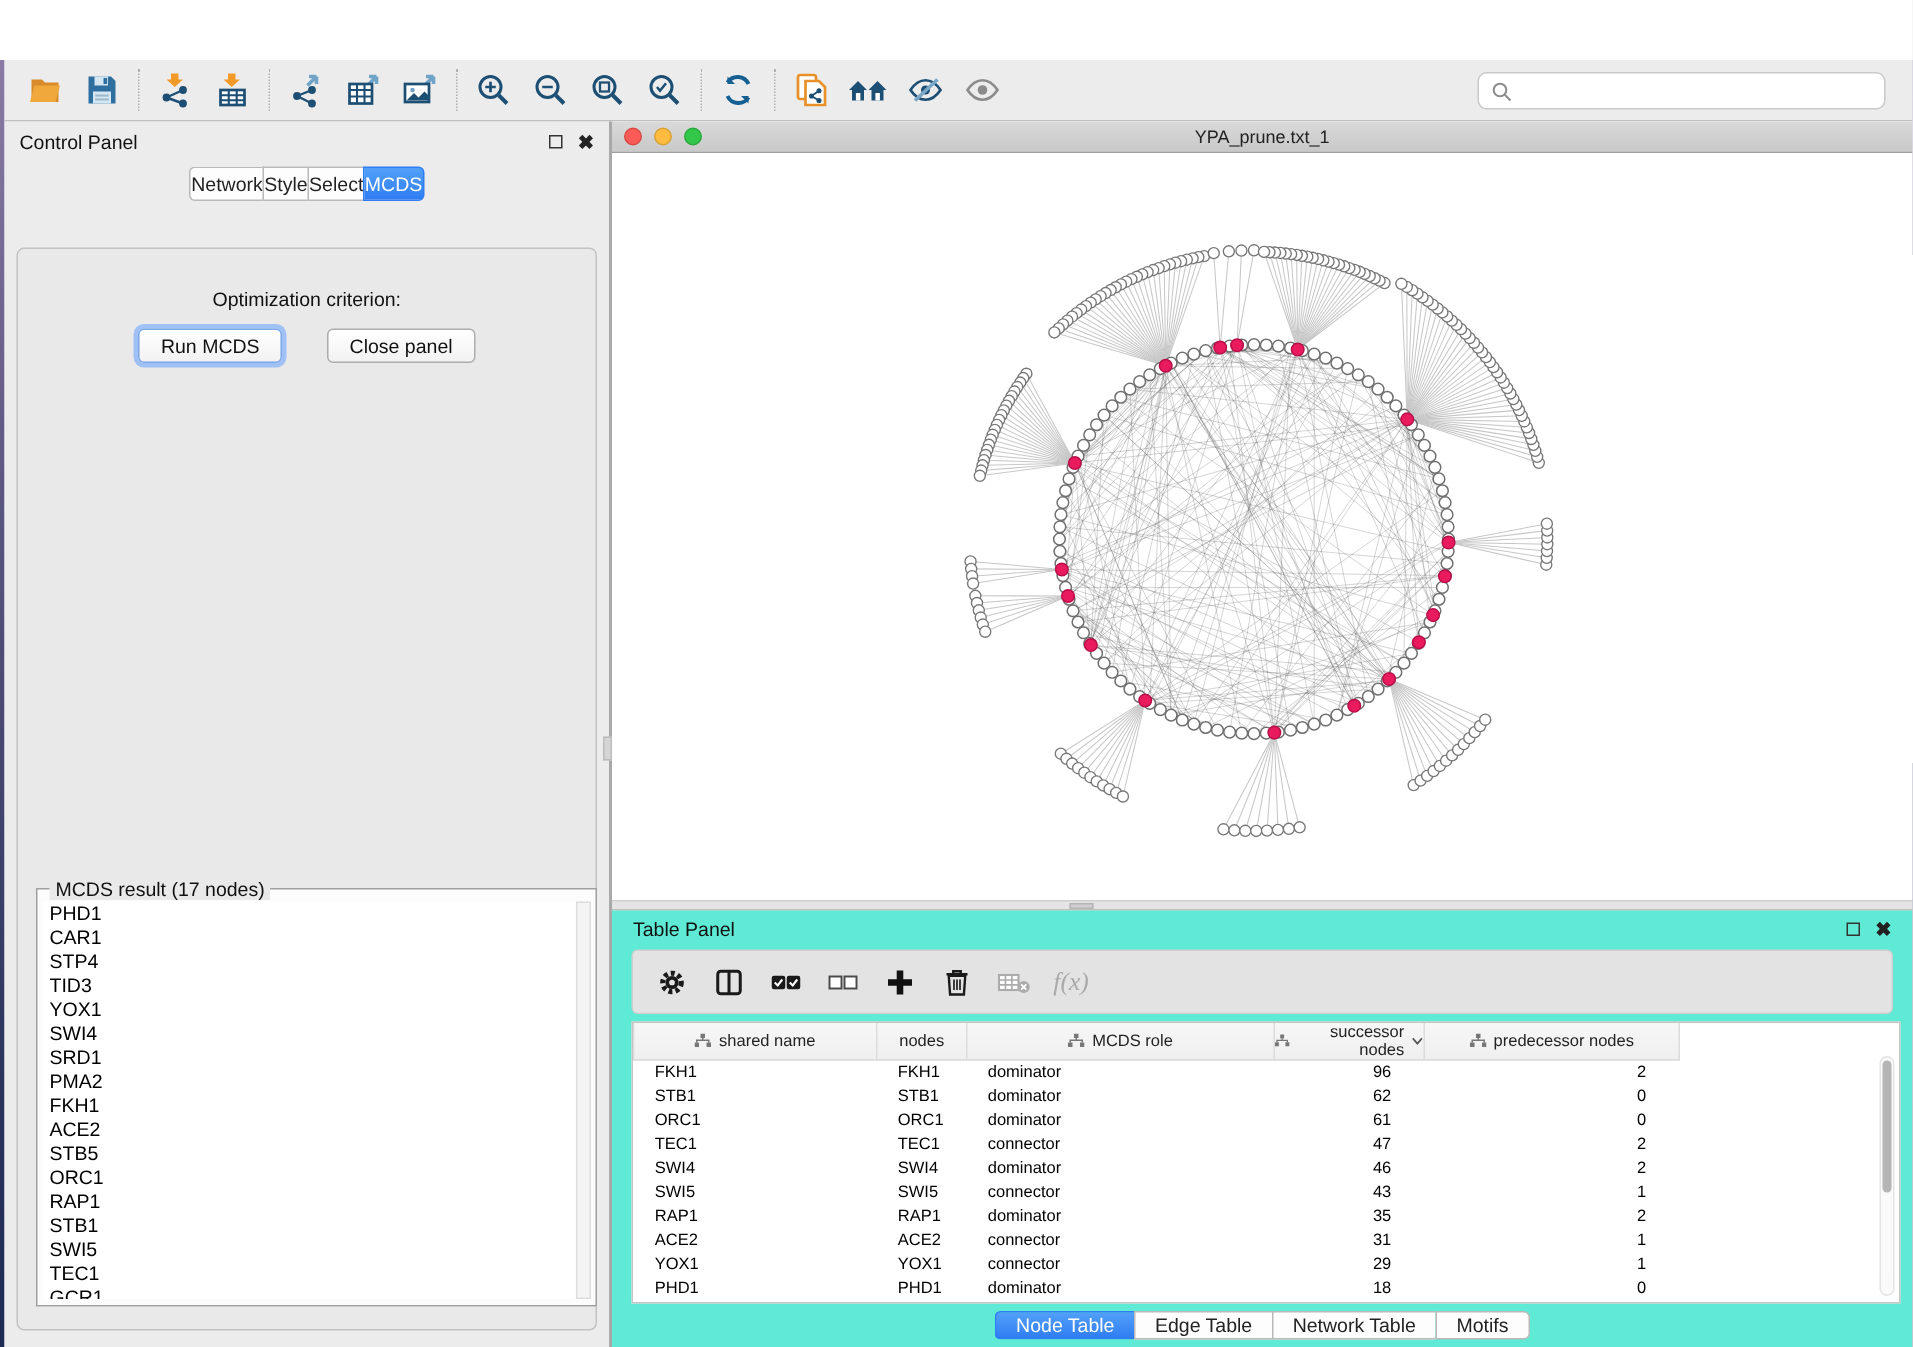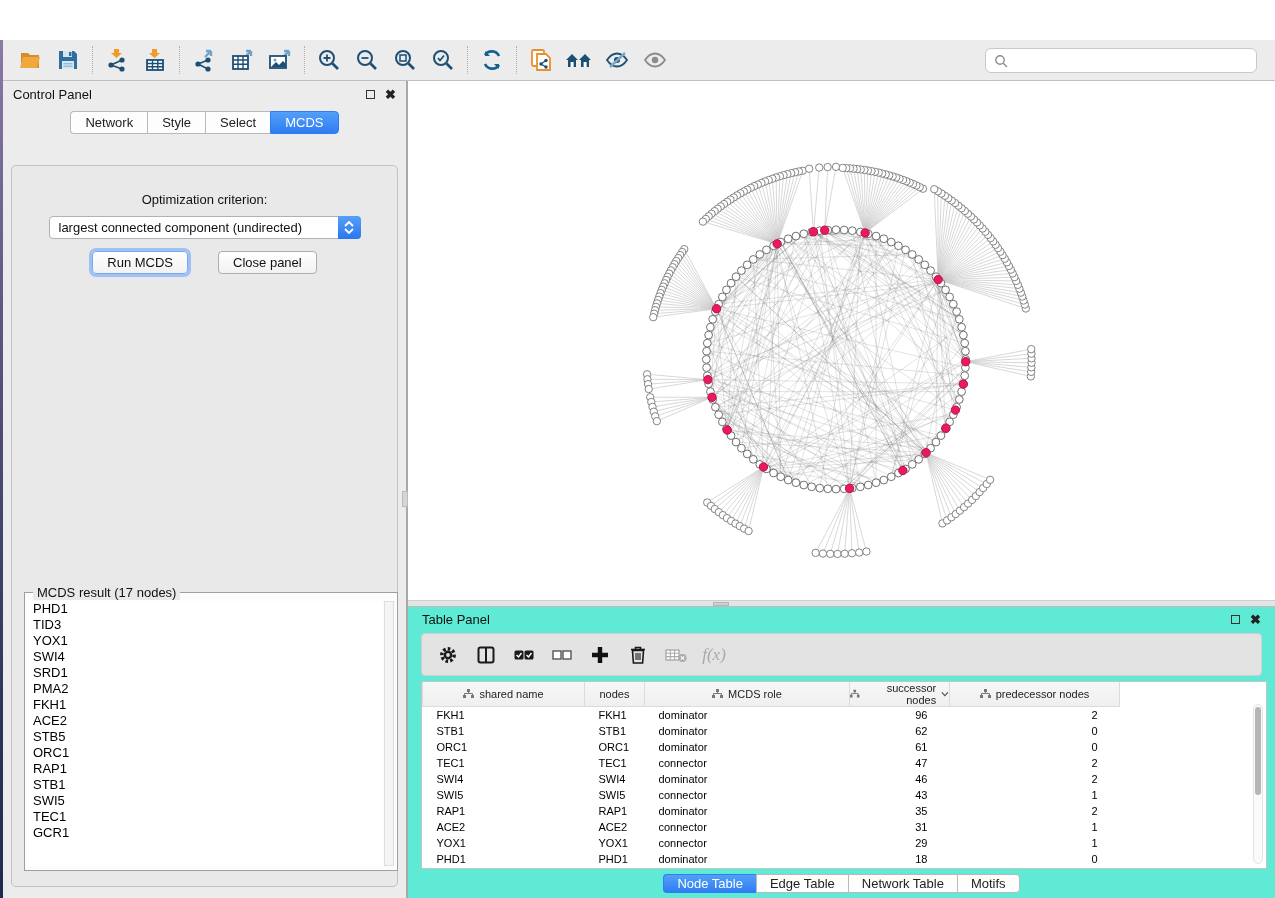--- a/index.html
+++ b/index.html
@@ -26,21 +26,21 @@
     border:1px solid #bbb; z-index:5; }
   .right-area { position:relative; flex:1; display:flex; flex-direction:column; }
 
   
   .cp-titlebar { height:26px; display:flex; align-items:center; padding:0 10px; }
   .cp-title { font-size:13px; color:#111; flex:1; }
   .panel-ctl { display:flex; gap:10px; align-items:center; }
   .float-ico { width:9px; height:9px; border:1.6px solid #333; display:inline-block; }
   .close-ico { font-size:13px; font-weight:bold; color:#222; line-height:9px; cursor:pointer; }
   .cp-tabs { position:relative; z-index:2; display:flex; justify-content:center; margin-top:4px; }
-  .tab { font-size:13px; padding:3px 14px; background:#fdfdfd; border:1px solid #b9b9b9;
+  .tab { font-size:13px; padding:3px 0; background:#fdfdfd; border:1px solid #b9b9b9;
     border-right:none; color:#222; cursor:pointer; }
   .tab:first-child { border-radius:4px 0 0 4px; }
   .tab:last-child { border-right:1px solid #b9b9b9; border-radius:0 4px 4px 0; }
   .tab.active { background:linear-gradient(#52a0f8,#2f7df2); color:#fff; border-color:#2f7df2; }
   .cp-body { position:absolute; left:8px; right:8px; top:84px; bottom:13px; background:#e9e9e9;
     border:1px solid #c2c2c2; border-radius:5px; }
   .opt-label { text-align:center; font-size:13px; color:#111; margin-top:26px; }
   .selectbox { position:relative; margin:9px auto 0; width:312px; height:23px; background:#fff;
     border:1px solid #b2b2b2; border-radius:4px; font-size:13px; color:#111; display:flex;
     align-items:center; padding-left:9px; cursor:pointer; }
@@ -280,39 +280,30 @@
           </span>
         </div>
         <div class="cp-tabs">
           <span class="tab">Network</span>
           <span class="tab">Style</span>
           <span class="tab">Select</span>
           <span class="tab active">MCDS</span>
         </div>
         <div class="cp-body">
           <div class="opt-label">Optimization criterion:</div>
-          <div class="selectbox">
-            <span>largest connected component (undirected)</span>
-            <span class="sel-step">
-              <svg width="10" height="6" viewBox="0 0 10 6">
-                  <path d="M1 5l4-4 4 4" fill="none" stroke="#fff" stroke-width="1.8"></path>
-                </svg>
-              <svg width="10" height="6" viewBox="0 0 10 6">
-                  <path d="M1 1l4 4 4-4" fill="none" stroke="#fff" stroke-width="1.8"></path>
-                </svg>
-            </span>
-          </div>
           <div class="btn-row">
             <button class="pushbtn focused">Run MCDS</button>
             <button class="pushbtn">Close panel</button>
           </div>
           <div class="result-box">
             <span class="result-legend">MCDS result (17 nodes)</span>
             <div class="result-list" id="mcds-list">
                 <div>PHD1</div>
+                <div>CAR1</div>
+                <div>STP4</div>
                 <div>TID3</div>
                 <div>YOX1</div>
                 <div>SWI4</div>
                 <div>SRD1</div>
                 <div>PMA2</div>
                 <div>FKH1</div>
                 <div>ACE2</div>
                 <div>STB5</div>
                 <div>ORC1</div>
                 <div>RAP1</div>
@@ -322,20 +313,26 @@
                 <div>GCR1</div>
               </div>
             <div class="result-scroll"></div>
           </div>
         </div>
       </div>
 
       <div class="right-area">
 
         <div class="net-panel">
+          <div class="net-titlebar">
+            <span class="tl red"></span>
+            <span class="tl yellow"></span>
+            <span class="tl green"></span>
+            <span class="net-title">YPA_prune.txt_1</span>
+          </div>
           <svg class="net-canvas" id="network-svg" viewBox="0 0 869 498">
               <g>
                 <line x1="370.0" y1="142.2" x2="395.7" y2="68.9" class="fanedge"></line>
                 <line x1="370.0" y1="142.2" x2="391.8" y2="69.6" class="fanedge"></line>
                 <line x1="370.0" y1="142.2" x2="388.0" y2="70.4" class="fanedge"></line>
                 <line x1="370.0" y1="142.2" x2="384.1" y2="71.3" class="fanedge"></line>
                 <line x1="370.0" y1="142.2" x2="380.3" y2="72.3" class="fanedge"></line>
                 <line x1="370.0" y1="142.2" x2="376.5" y2="73.3" class="fanedge"></line>
                 <line x1="370.0" y1="142.2" x2="372.8" y2="74.4" class="fanedge"></line>
                 <line x1="370.0" y1="142.2" x2="369.0" y2="75.6" class="fanedge"></line>

